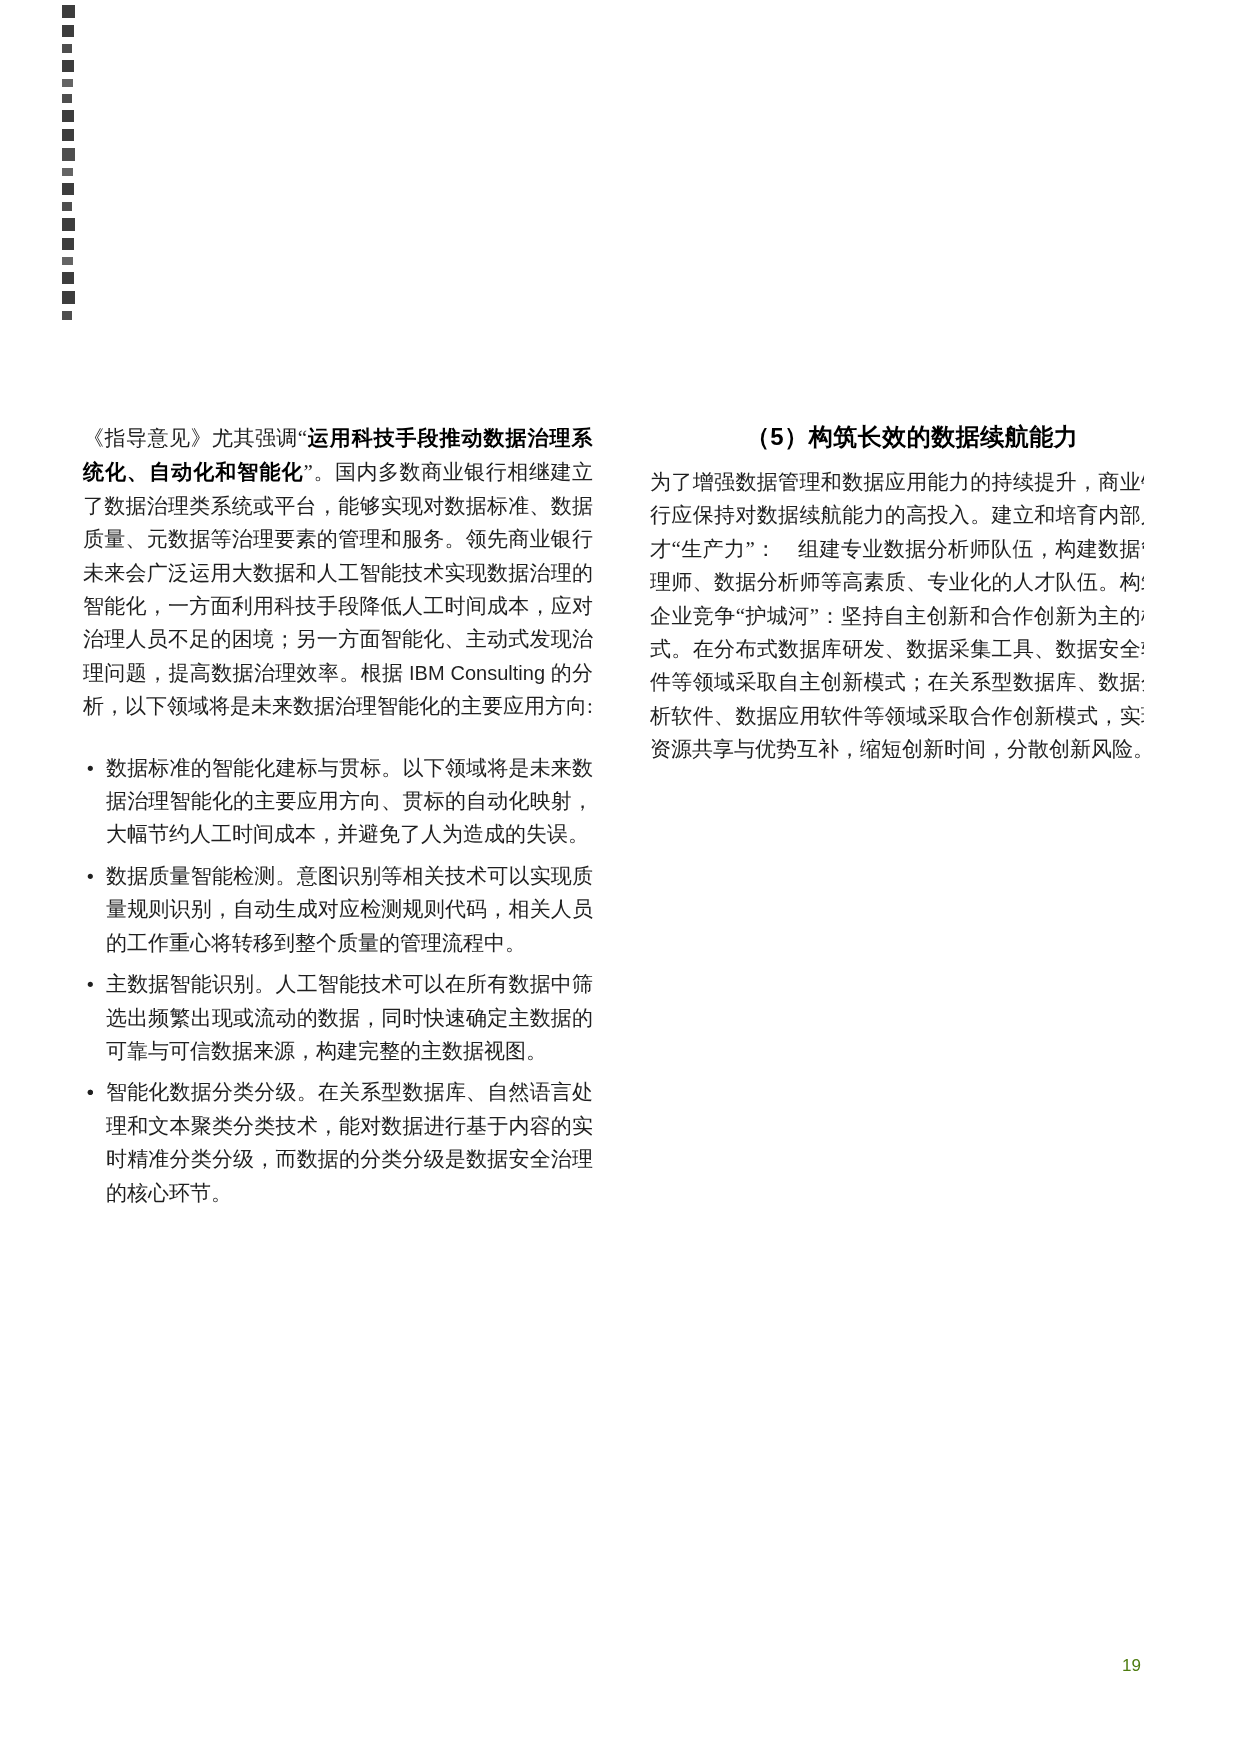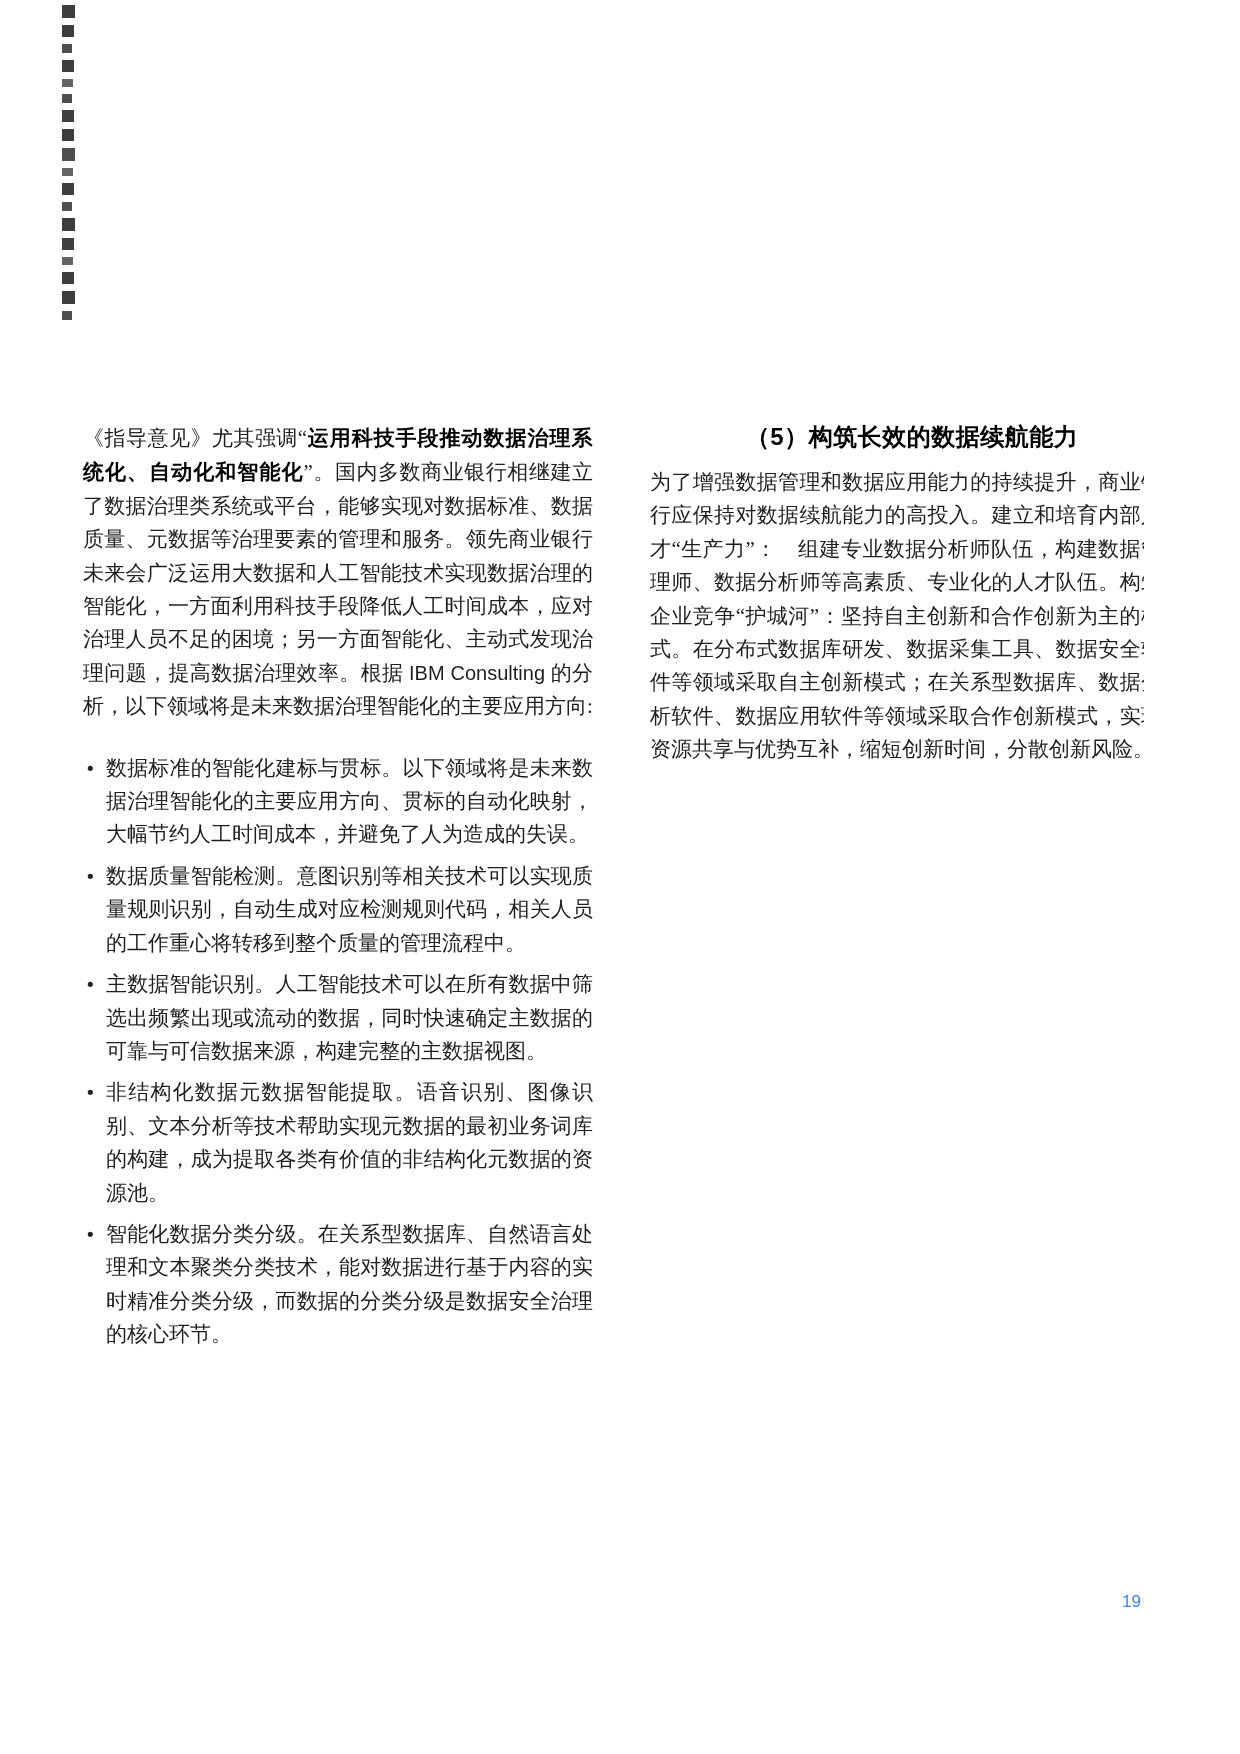--- a/index.html
+++ b/index.html
@@ -87,24 +87,24 @@
     line-height: 32px;
     color: #000000;
     letter-spacing: 0.5px;
     text-align: center;
   }
   .section-body { margin: 0; }
 
   .page-number {
     position: absolute;
     left: 1122px;
-    top: 1592px;
+    top: 1656px;
     font-family: "Liberation Sans", "DejaVu Sans", sans-serif;
     font-size: 17px;
-    color: #3b82f6;
+    color: #4d7c0f;
   }
 </style>
 </head>
 <body>
 
 <div class="page">
 
   <div class="edge-marks">
     <i></i>
     <i></i>
@@ -137,21 +137,20 @@
       <li>
         <span class="dot">•</span>
         <span>数据质量智能检测。意图识别等相关技术可以实现质量规则识别，自动生成对应检测规则代码，相关人员的工作重心将转移到整个质量的管理流程中。</span>
       </li>
       <li>
         <span class="dot">•</span>
         <span>主数据智能识别。人工智能技术可以在所有数据中筛选出频繁出现或流动的数据，同时快速确定主数据的可靠与可信数据来源，构建完整的主数据视图。</span>
       </li>
       <li>
         <span class="dot">•</span>
-        <span>非结构化数据元数据智能提取。语音识别、图像识别、文本分析等技术帮助实现元数据的最初业务词库的构建，成为提取各类有价值的非结构化元数据的资源池。</span>
       </li>
       <li>
         <span class="dot">•</span>
         <span>智能化数据分类分级。在关系型数据库、自然语言处理和文本聚类分类技术，能对数据进行基于内容的实时精准分类分级，而数据的分类分级是数据安全治理的核心环节。</span>
       </li>
     </ul>
   </div>
 
   <div class="col col-right">
     <h2 class="section-heading">（5）构筑长效的数据续航能力</h2>

